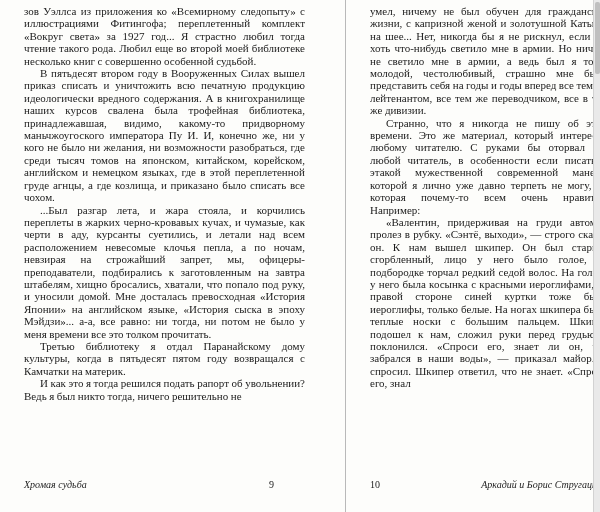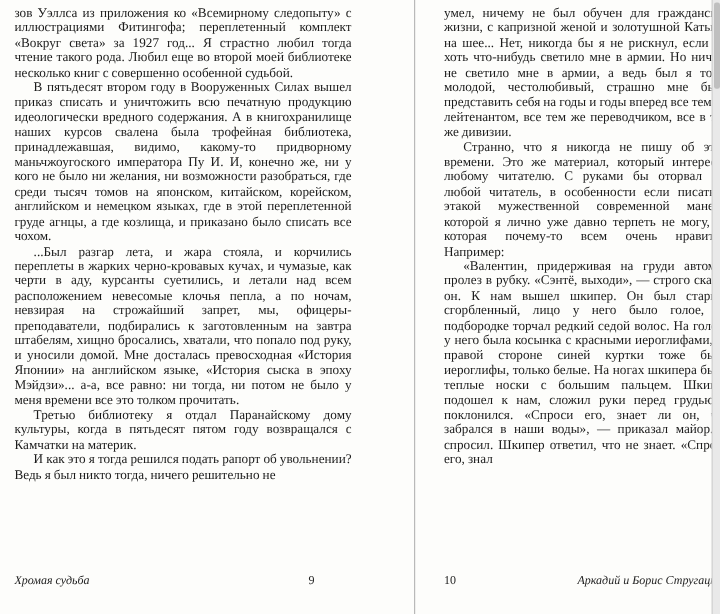--- a/index.html
+++ b/index.html
@@ -9,21 +9,21 @@
     background: #ffffff;
     font-family: "Liberation Serif", serif;
     overflow: hidden;
   }
   .spread {
     position: relative;
     width: 600px; height: 512px;
     background: #fdfdfb;
   }
   .page { position: absolute; top: 0; height: 512px; }
-  .page.left  { left: 4px;    width: 345px; }
+  .page.left  { left: 16px;    width: 345px; }
   .page.right { left: 362px; width: 247px; }
 
   .text-col { position: absolute; top: 5px; max-height: 462px; overflow: hidden; }
   .page.left  .text-col { left: 8px; width: 281px; }
   .page.right .text-col { left: 8px; width: 238px; }
 
   p.para {
     margin: 0;
     font-size: 11px;
     line-height: 12.4px;

